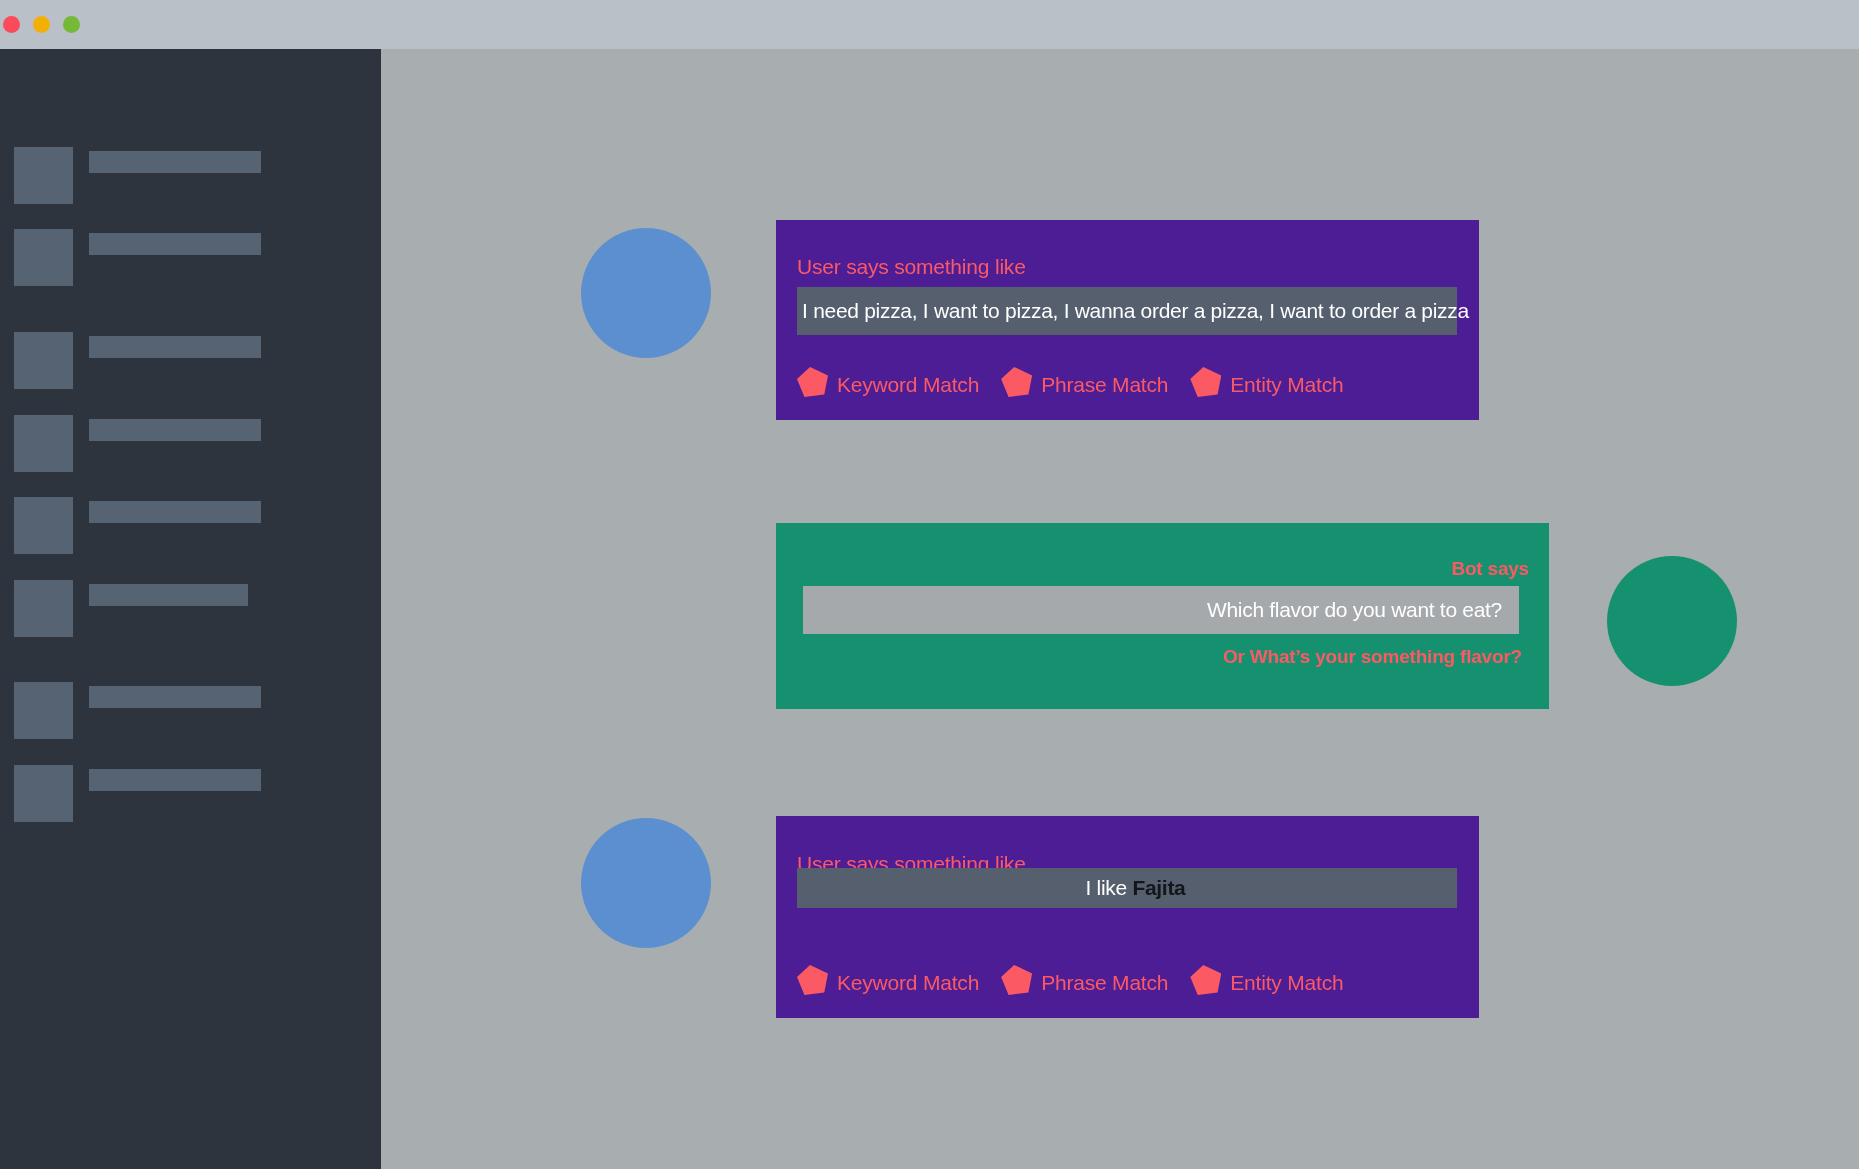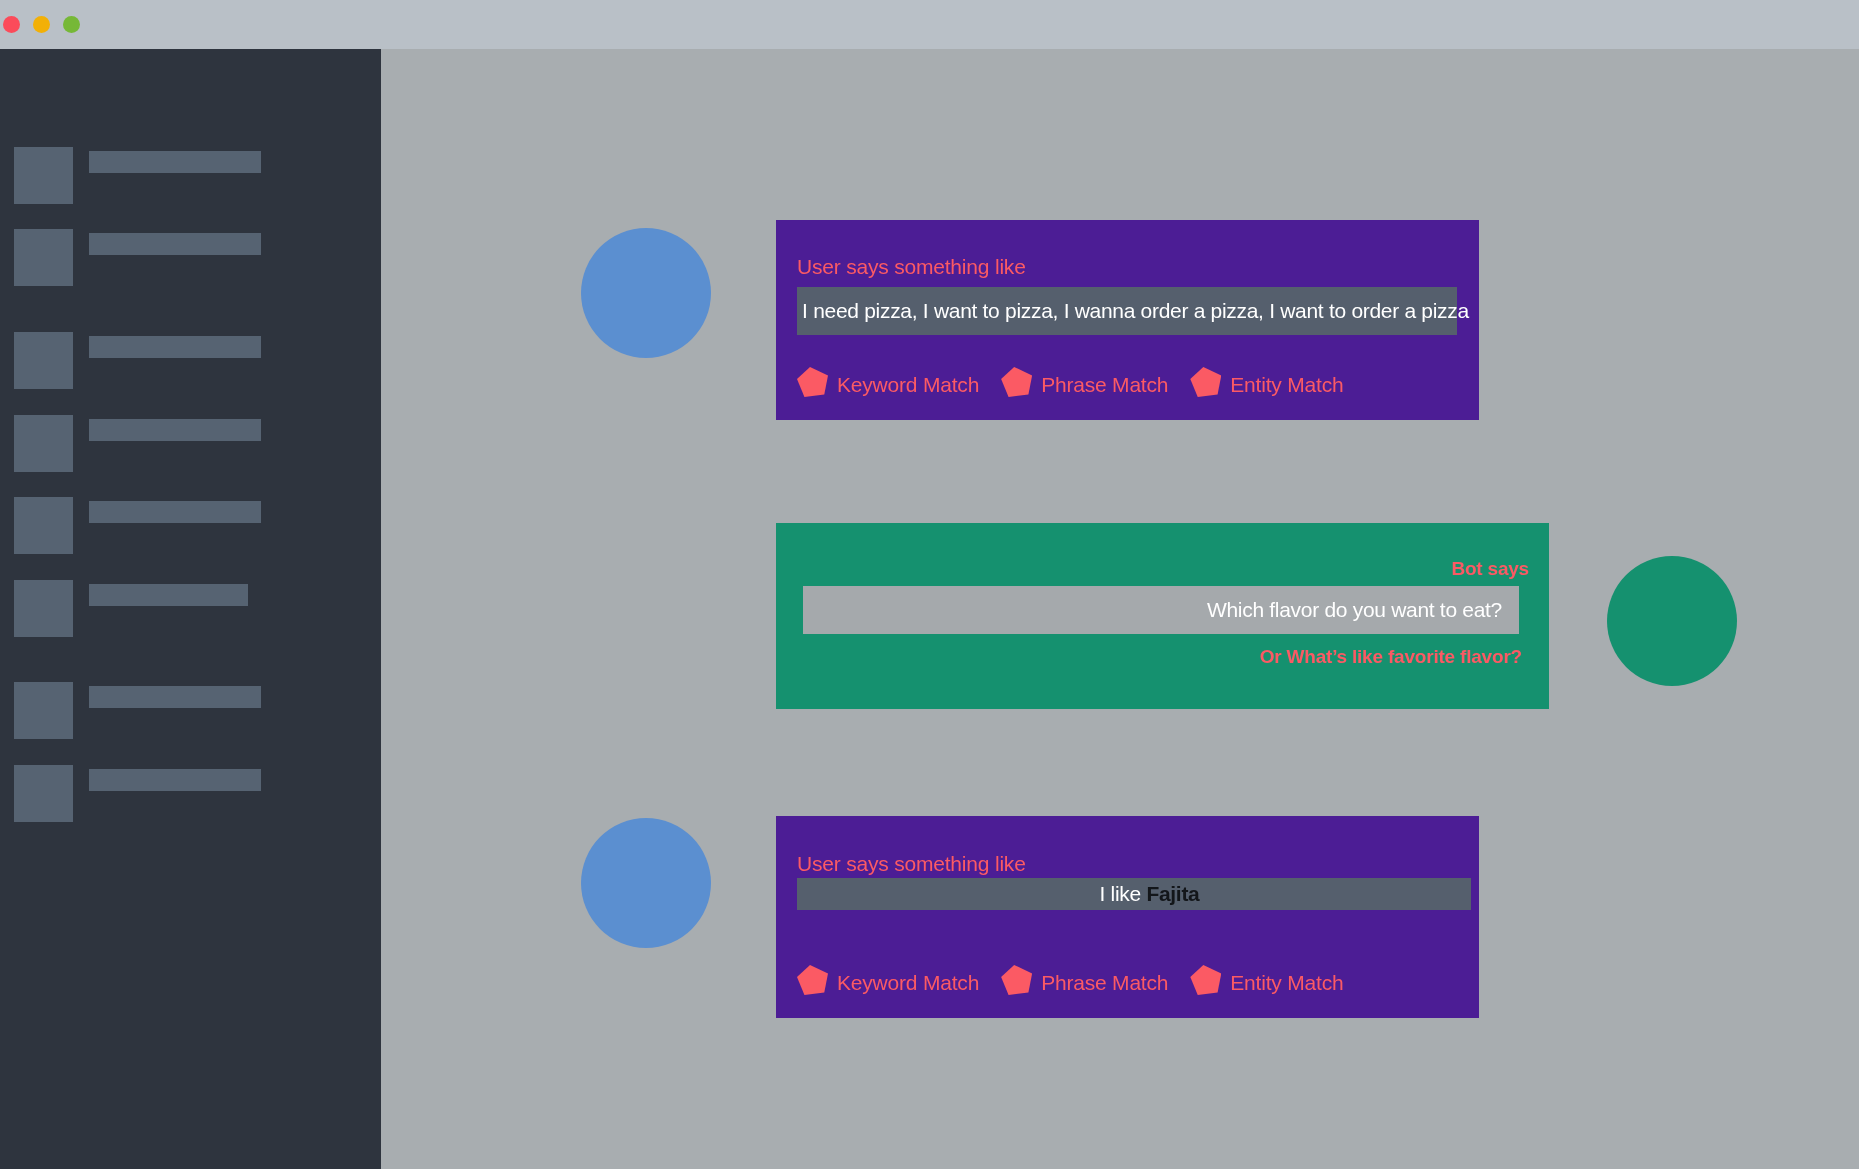--- a/index.html
+++ b/index.html
@@ -276,32 +276,32 @@
     </section>
 
     <section class="bot-card" style="left:395px; top:474px; width:773px; height:186px;">
 
       <div class="bot-kicker" style="right:20px; top:35px;">Bot says</div>
 
       <div class="bot-response-box" style="left:27px; top:63px; width:716px; height:48px;">
         <span class="bot-response-text">Which flavor do you want to eat?</span>
       </div>
 
-      <div class="bot-alt" style="right:27px; top:123px;">Or What’s like favorite flavor?</div>
+      <div class="bot-alt" style="right:27px; top:123px;">Or What’s your something flavor?</div>
     </section>
 
     <div class="avatar-circle avatar-bot" style="left:1226px; top:507px; width:130px; height:130px;"></div>
 
     <div class="avatar-circle avatar-user" style="left:200px; top:769px; width:130px; height:130px;"></div>
 
     <section class="user-card" style="left:395px; top:767px; width:703px; height:202px;">
 
       <div class="card-kicker" style="left:21px; top:36px;">User says something like</div>
 
-      <div class="utterance-box" style="left:21px; top:62px; width:660px; height:32px;padding-left:14px;">
+      <div class="utterance-box" style="left:21px; top:52px; width:660px; height:40px;">
         <span class="utterance-text"><span>I like </span><span class="utterance-entity">Fajita</span></span>
       </div>
 
       <div class="match-row" style="left:21px; top:149px;">
 
         <div class="match-chip">
           <span class="pentagon"></span>
           <span class="match-label">Keyword Match</span>
         </div>
 

